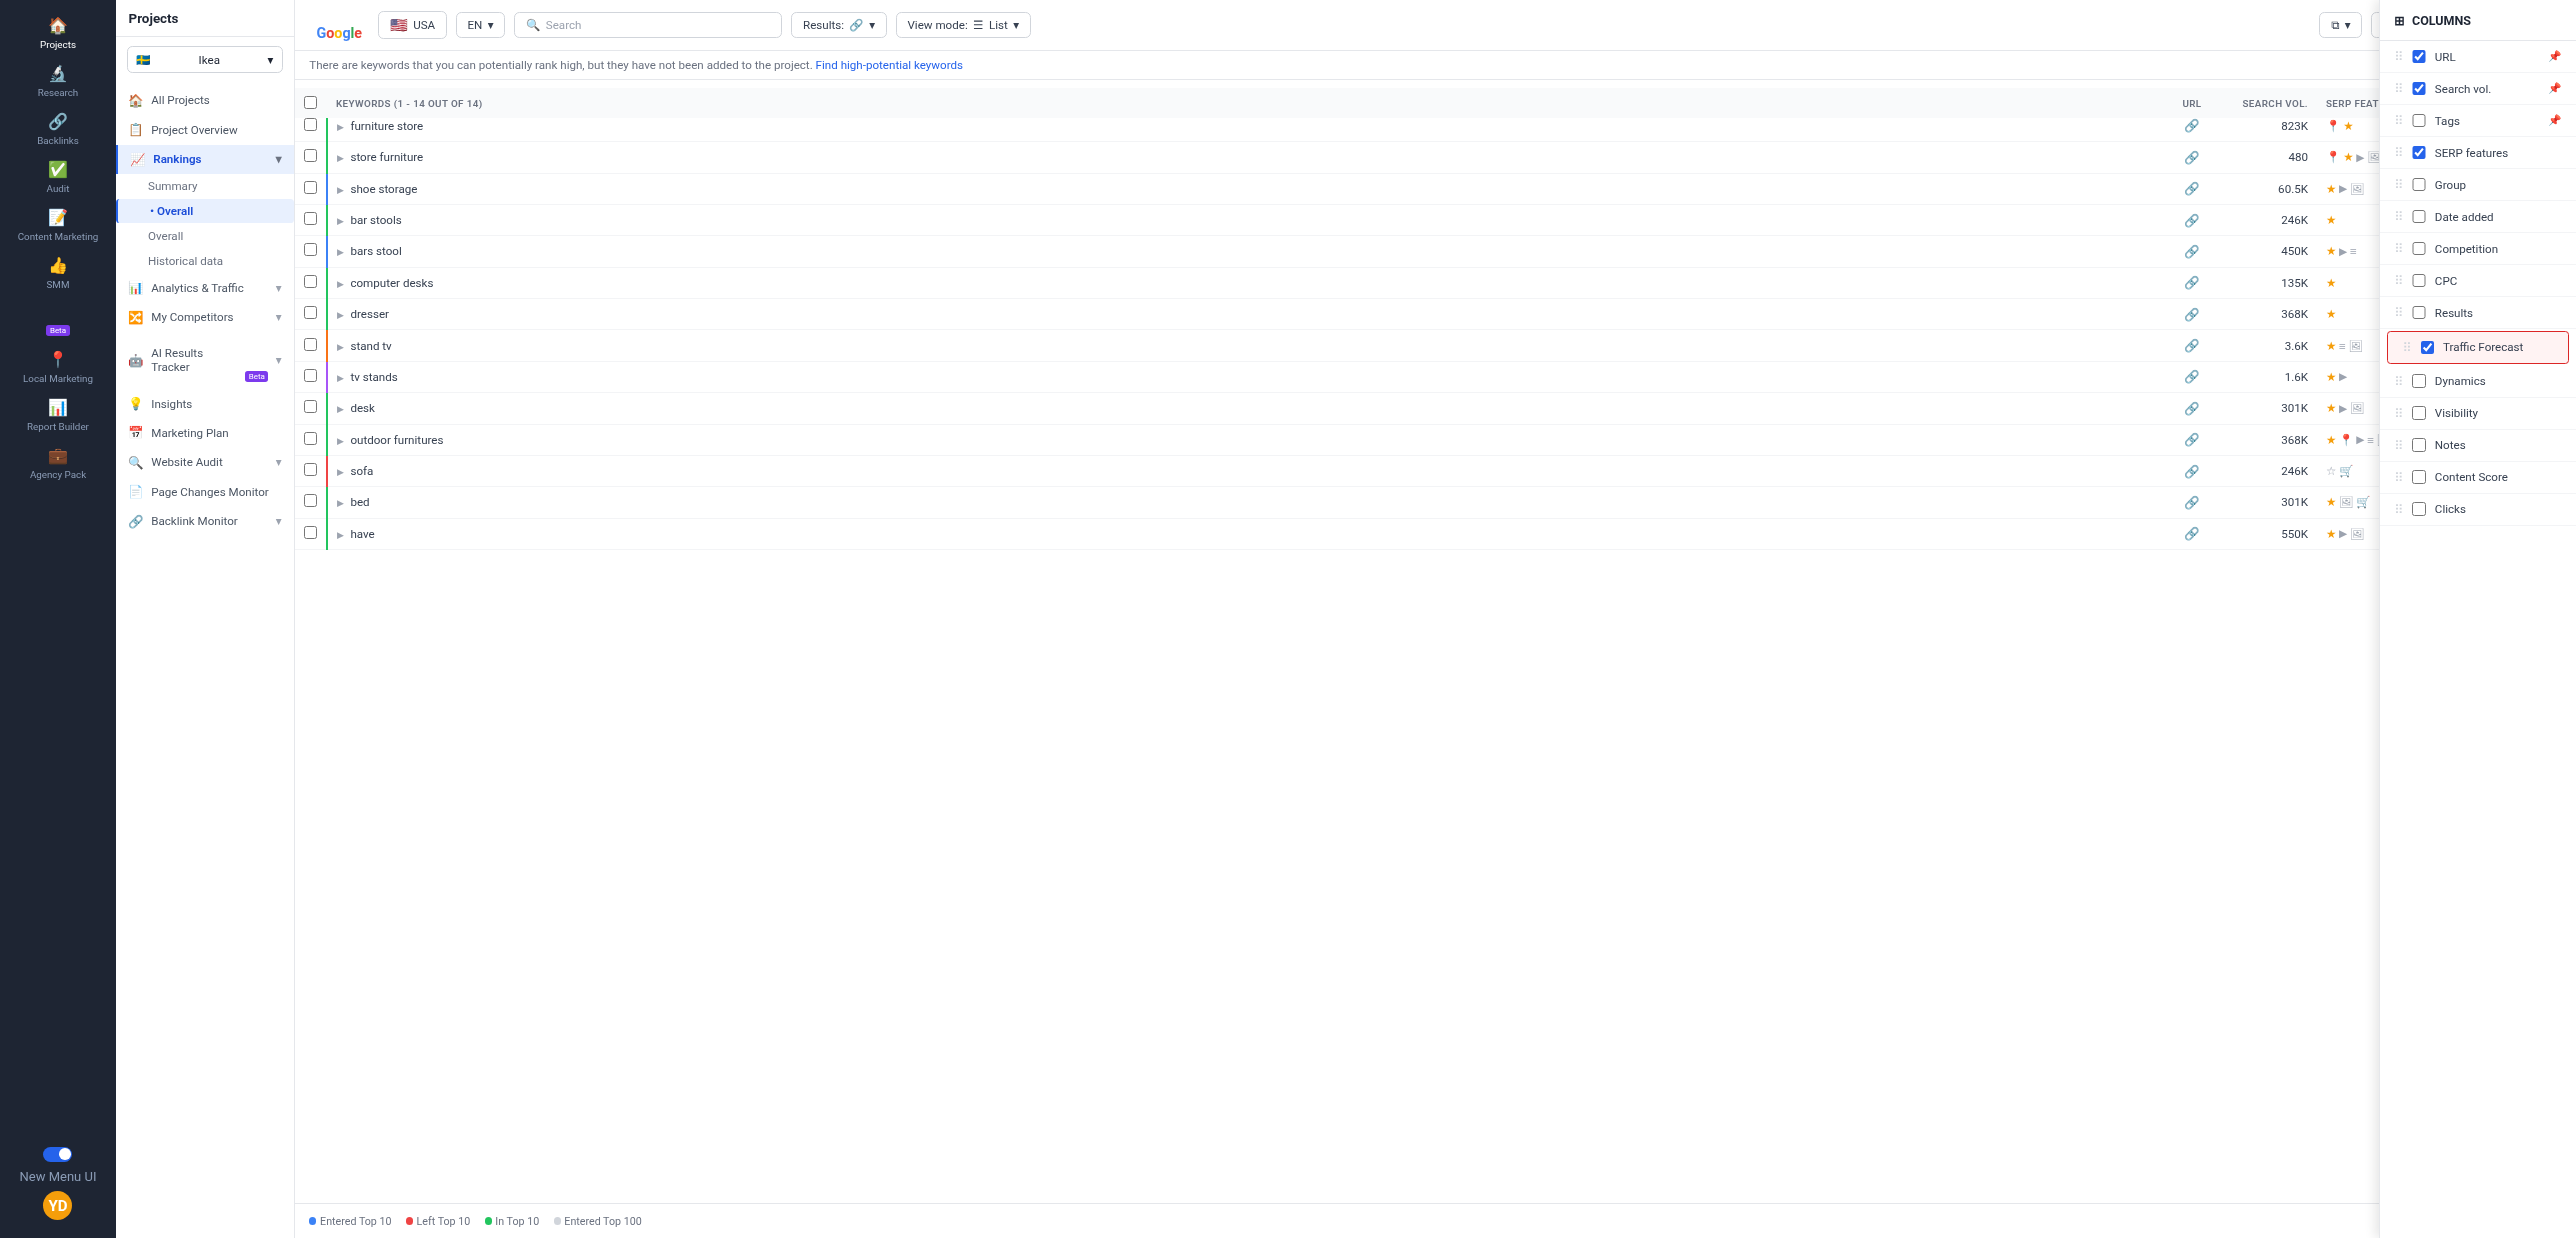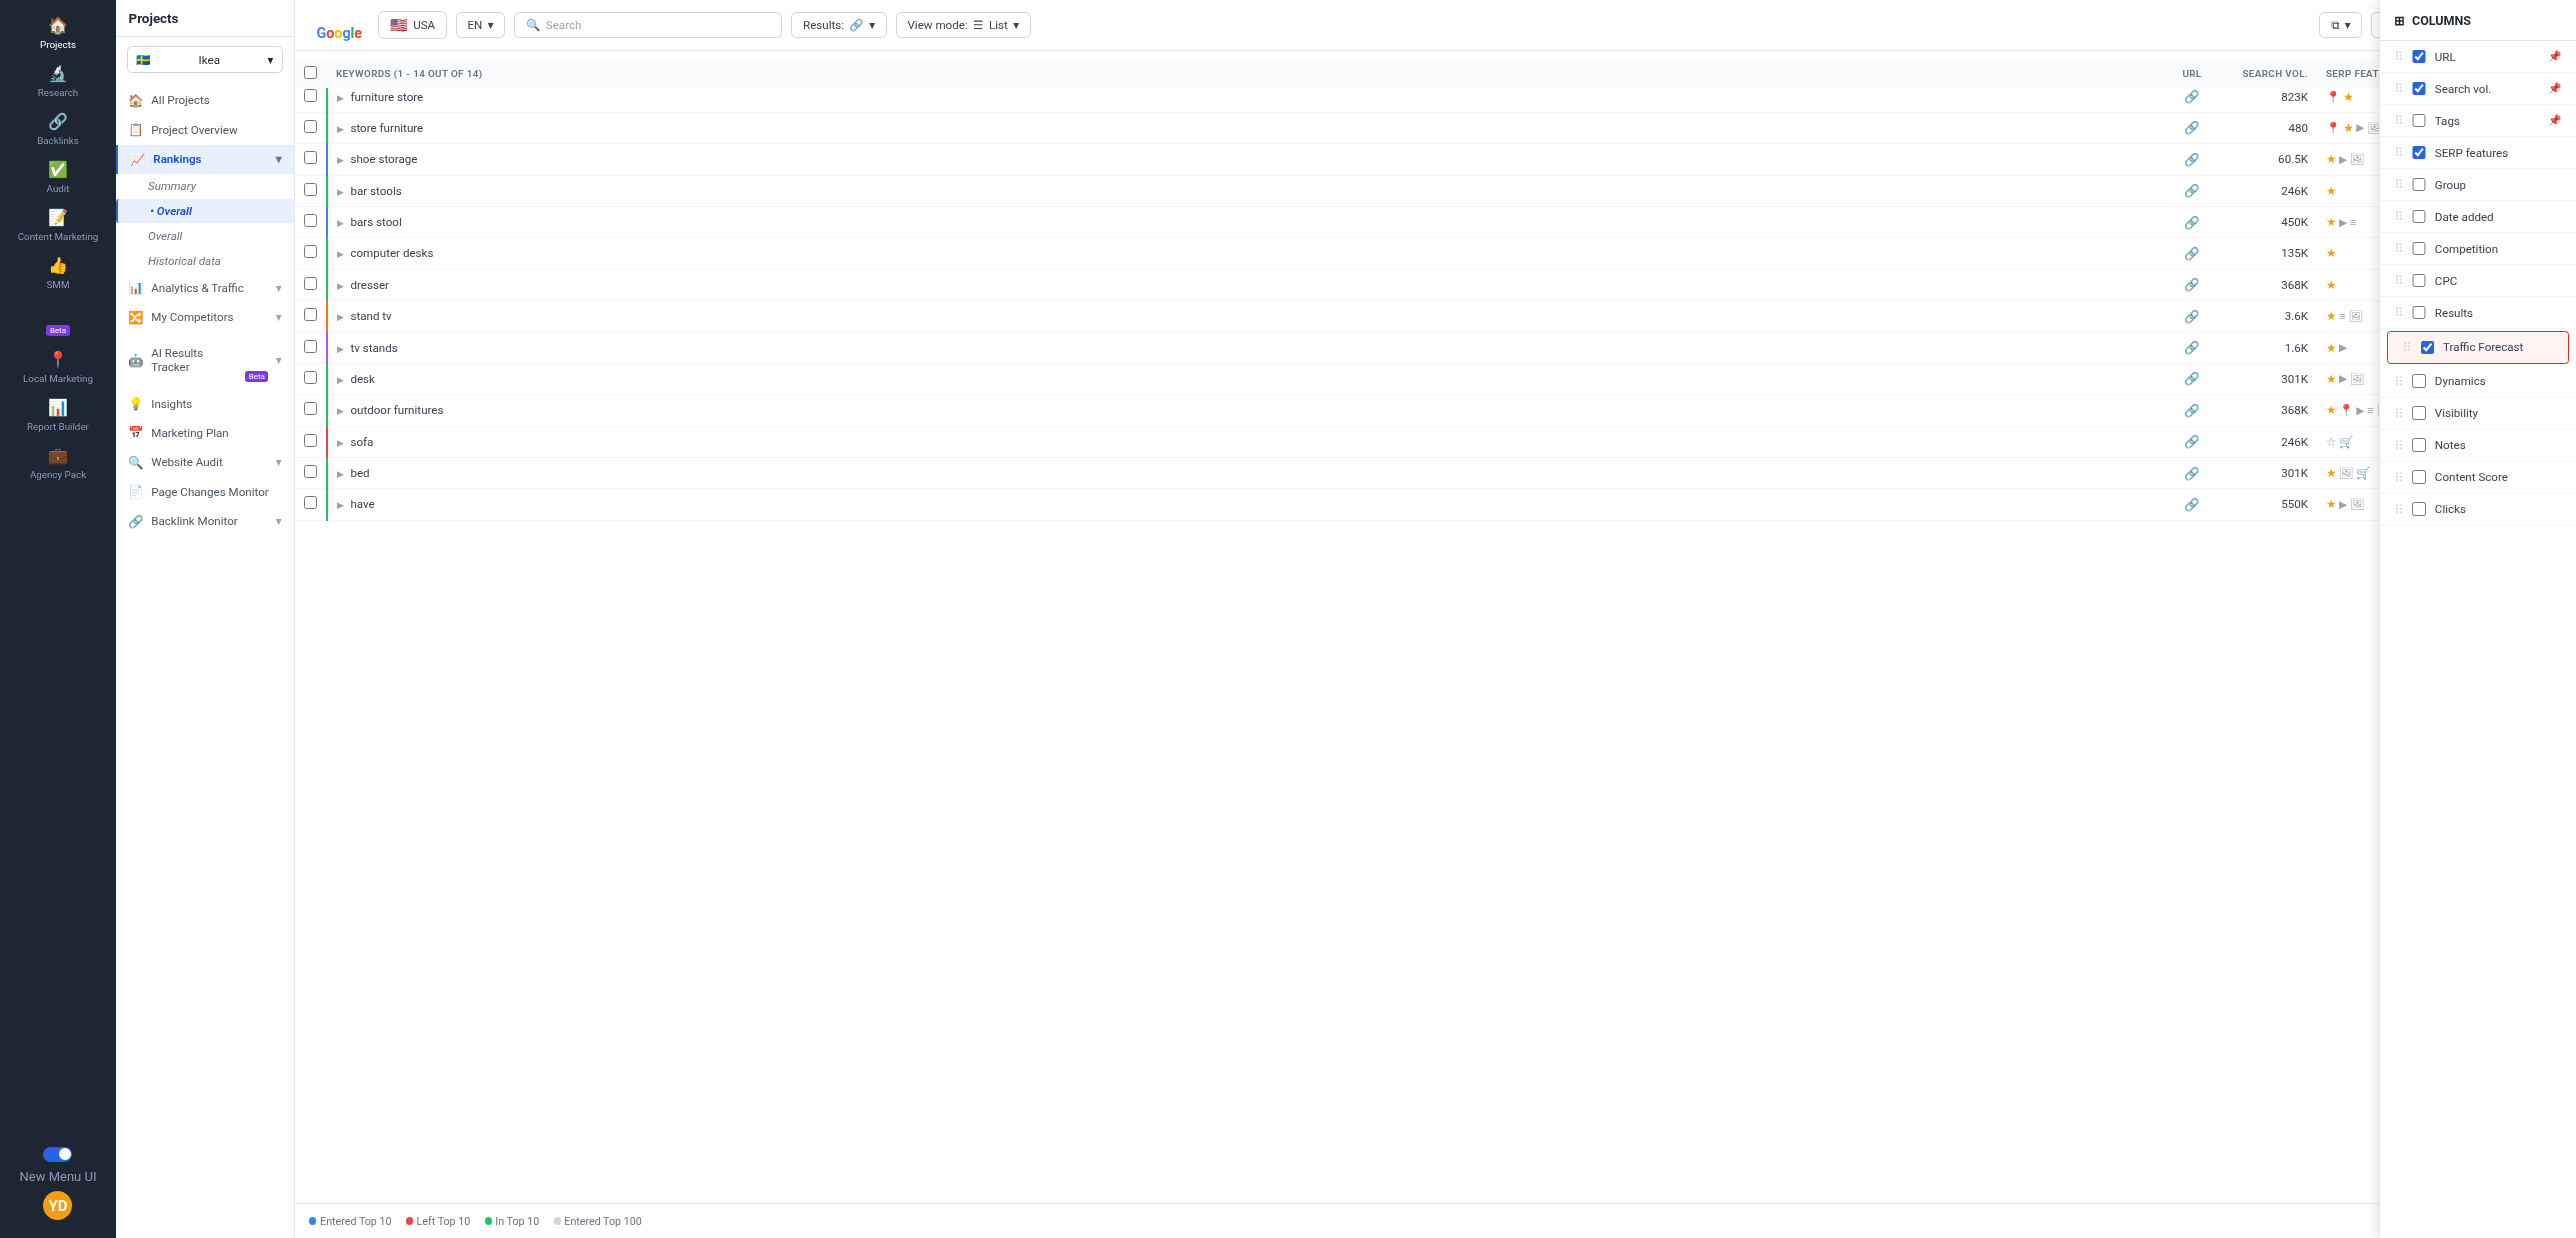--- a/index.html
+++ b/index.html
@@ -17,21 +17,21 @@
     .avatar { width: 29px; height: 29px; background: #f59e0b; border-radius: 50%; display: flex; align-items: center; justify-content: center; color: white; font-weight: bold; font-size: 15px; cursor: pointer; }
 
     
     .left-panel { width: 179px; background: #fff; border-right: 0.9px solid #e5e7eb; display: flex; flex-direction: column; overflow-y: auto; flex-shrink: 0; }
     .left-panel-header { padding: 10.7px 12.5px; font-weight: 700; font-size: 13.4px; color: #1e2533; border-bottom: 0.9px solid #e5e7eb; }
     .project-select { margin: 9px 10.7px; border: 0.9px solid #d1d5db; border-radius: 5.4px; padding: 5.4px 9px; font-size: 11.6px; display: flex; align-items: center; justify-content: space-between; cursor: pointer; color: #1e2533; }
     .nav-section { padding: 3.6px 0; }
     .nav-item { display: flex; align-items: center; gap: 7.2px; padding: 7.2px 12.5px; cursor: pointer; color: #4b5563; font-size: 11.6px; }
     .nav-item.active { background: #e8f0fe; color: #1d4ed8; font-weight: 600; }
     .nav-item .nav-icon { font-size: 12.5px; }
-    .nav-sub-item { padding: 5.4px 12.5px 5.4px 32px; cursor: pointer; color: #6b7280; font-size: 11.6px; font-style: italic; }
+    .nav-sub-item { padding: 5.4px 12.5px 5.4px 32px; cursor: pointer; color: #6b7280; font-size: 11.6px; }
     .nav-sub-item.active { color: #1d4ed8; font-weight: 600; background: #e8f0fe; border-radius: 3.6px; }
     .beta-badge { background: #7c3aed; color: white; font-size: 8px; padding: 0.9px 3.6px; border-radius: 2.7px; margin-top: 32px; }
 
     
     .main { flex: 1; display: flex; flex-direction: column; overflow: hidden; background: #fff; }
     .toolbar { display: flex; align-items: center; gap: 9px; padding: 9px 14.3px; border-bottom: 0.9px solid #e5e7eb; background: #fff; flex-shrink: 0; }
     .toolbar-btn { display: flex; align-items: center; gap: 5.4px; border: 0.9px solid #d1d5db; border-radius: 5.4px; padding: 5.4px 10.7px; cursor: pointer; font-size: 11.6px; color: #374151; background: #fff; }
     .search-input { display: flex; align-items: center; border: 0.9px solid #d1d5db; border-radius: 5.4px; padding: 5.4px 10.7px; flex: 1; max-width: 268px; gap: 5.4px; color: #9ca3af; }
     .toolbar-spacer { flex: 1; }
     .filters-btn { display: flex; align-items: center; gap: 5.4px; border: 0.9px solid #d1d5db; border-radius: 5.4px; padding: 5.4px 12.5px; cursor: pointer; font-size: 11.6px; color: #374151; background: #fff; }
@@ -250,20 +250,24 @@
     <div class="filters-btn">
       <span>⚙</span>
       <span>FILTERS</span>
     </div>
     <div class="columns-btn">
       <span>⊞</span>
       <span>COLUMNS</span>
     </div>
   </div>
 
+  <div class="info-bar">
+    <span>There are keywords that you can potentially rank high, but they have not been added to the project.</span>
+    <a href="#">Find high-potential keywords</a>
+  </div>
 
   <div class="table-wrap">
     <table>
       <thead>
         <tr>
           <th class="checkbox-col">
             <input type="checkbox" style="">
           </th>
           <th class="keyword-col">
             <span>KEYWORDS (1 - 14 OUT OF 14)</span>

